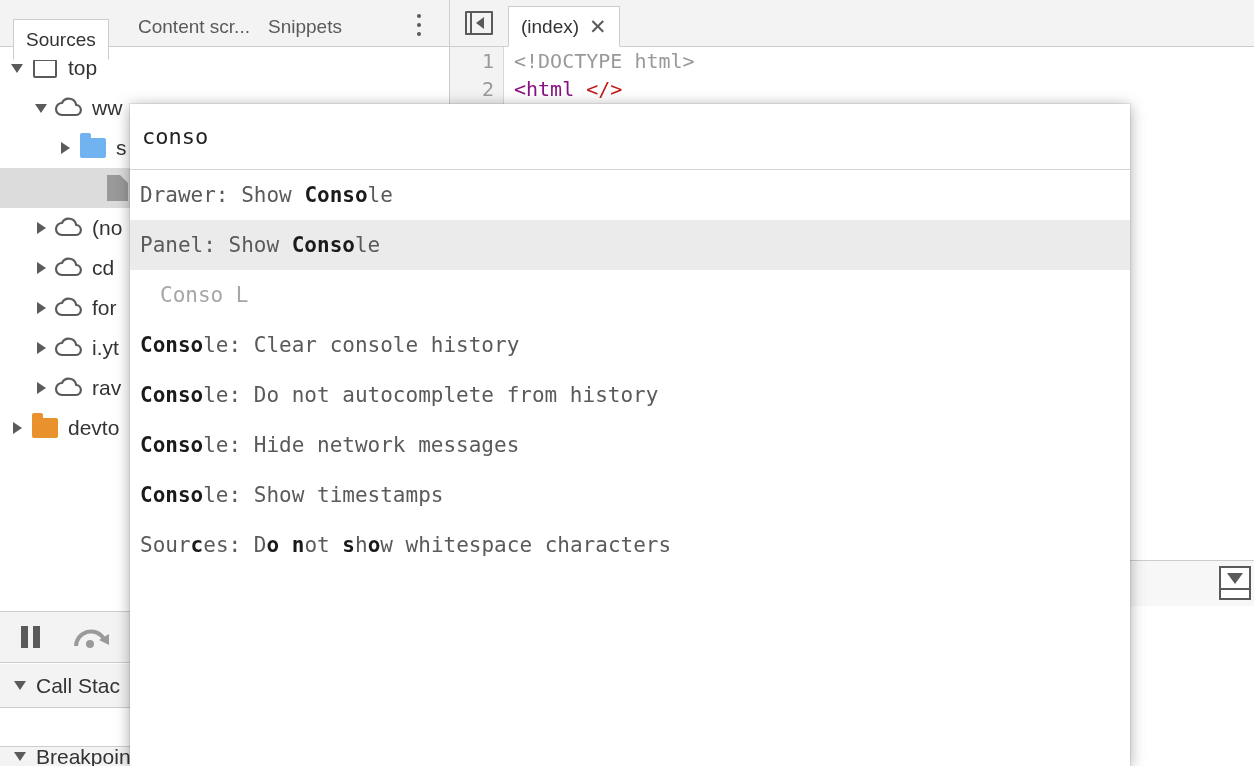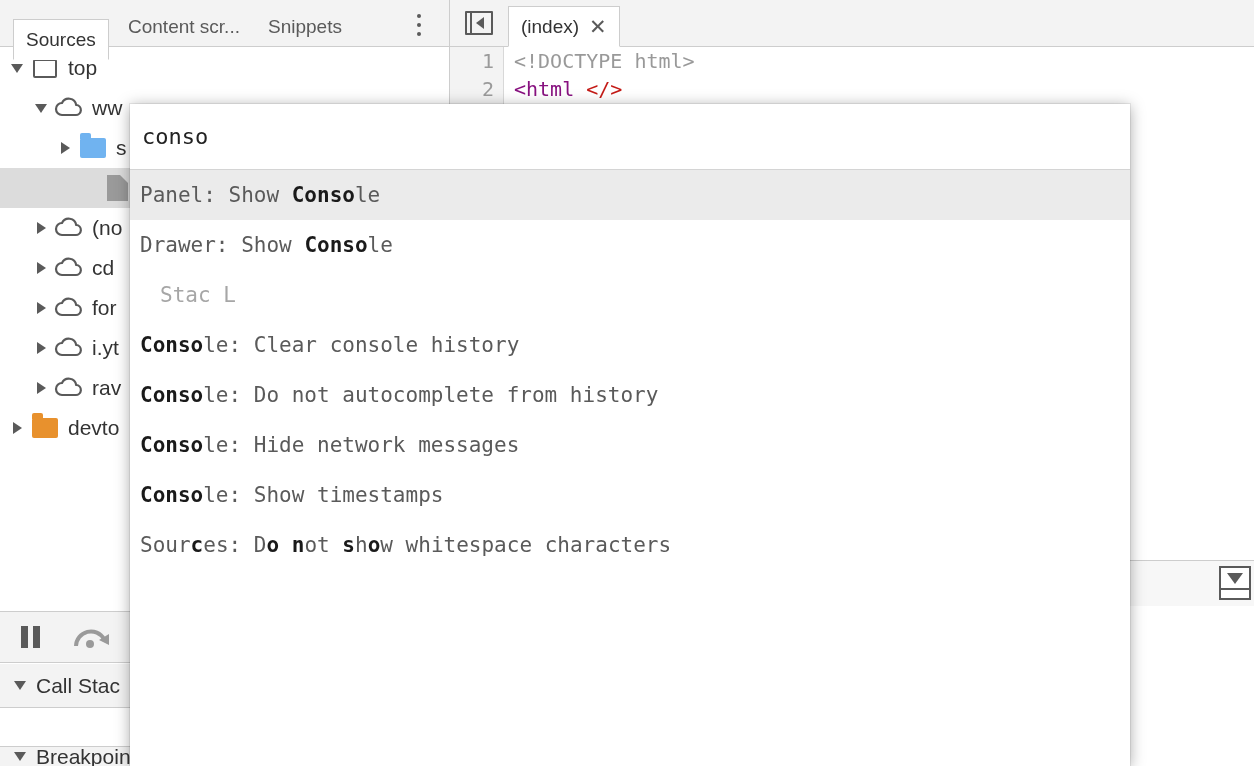--- a/index.html
+++ b/index.html
@@ -38,21 +38,21 @@
     white-space: nowrap;
   }
   .ltab.active {
     background: #ffffff;
     border: 1px solid #cdcdcd;
     border-bottom: 1px solid #ffffff;
     color: #333333;
     z-index: 3;
   }
   #ltab-0 { left: 13px; margin-top: 13px; }
-  #ltab-1 { left: 116px; }
+  #ltab-1 { left: 126px; }
   #ltab-2 { left: 256px; }
   #left-more {
     position: absolute; left: 407px; top: 12px;
     width: 24px; height: 26px;
     display: flex; flex-direction: column;
     align-items: center; justify-content: space-between;
     padding: 2px 0;
     box-sizing: border-box;
   }
   #left-more i {
@@ -445,28 +445,28 @@
       <span class="tri"></span>
         <span class="ln"></span>
     </div>
   </div>
 
   <div id="palette">
     <div id="palette-input-wrap">
       <input id="palette-input" type="text" value="conso" style="">
     </div>
     <div id="palette-list">
+        <div class="pitem">
+          <span class="ptitle"><span>Drawer: Show </span><b>Conso</b><span>le</span></span>
+        </div>
         <div class="pitem selected">
           <span class="ptitle"><span>Panel: Show </span><b>Conso</b><span>le</span></span>
         </div>
         <div class="pitem">
-          <span class="ptitle"><span>Drawer: Show </span><b>Conso</b><span>le</span></span>
-        </div>
-        <div class="pitem">
-          <span class="pshortcut">Stac L</span>
+          <span class="pshortcut">Conso L</span>
         </div>
         <div class="pitem">
           <span class="ptitle"><b>Conso</b><span>le: Clear console history</span></span>
         </div>
         <div class="pitem">
           <span class="ptitle"><b>Conso</b><span>le: Do not autocomplete from history</span></span>
         </div>
         <div class="pitem">
           <span class="ptitle"><b>Conso</b><span>le: Hide network messages</span></span>
         </div>

